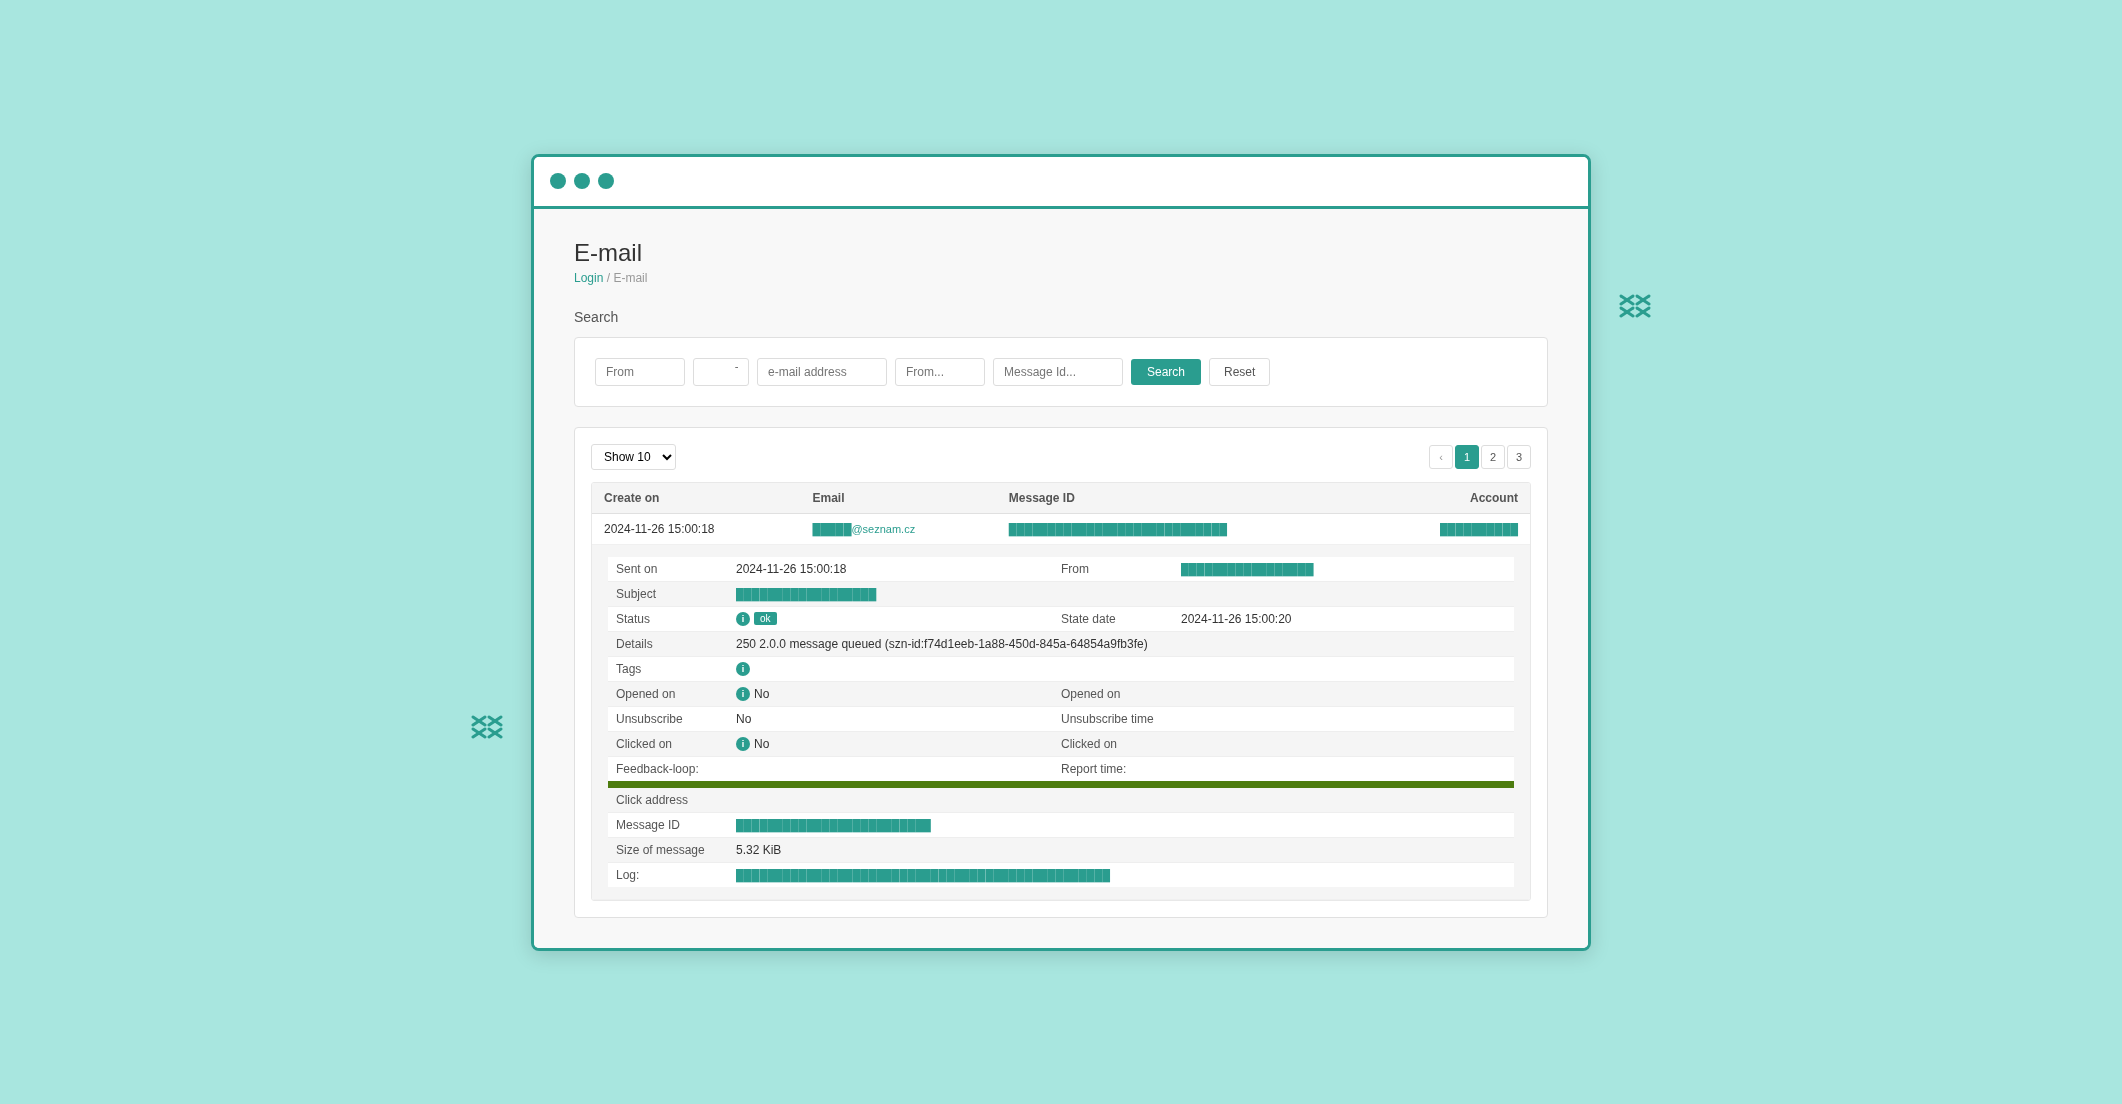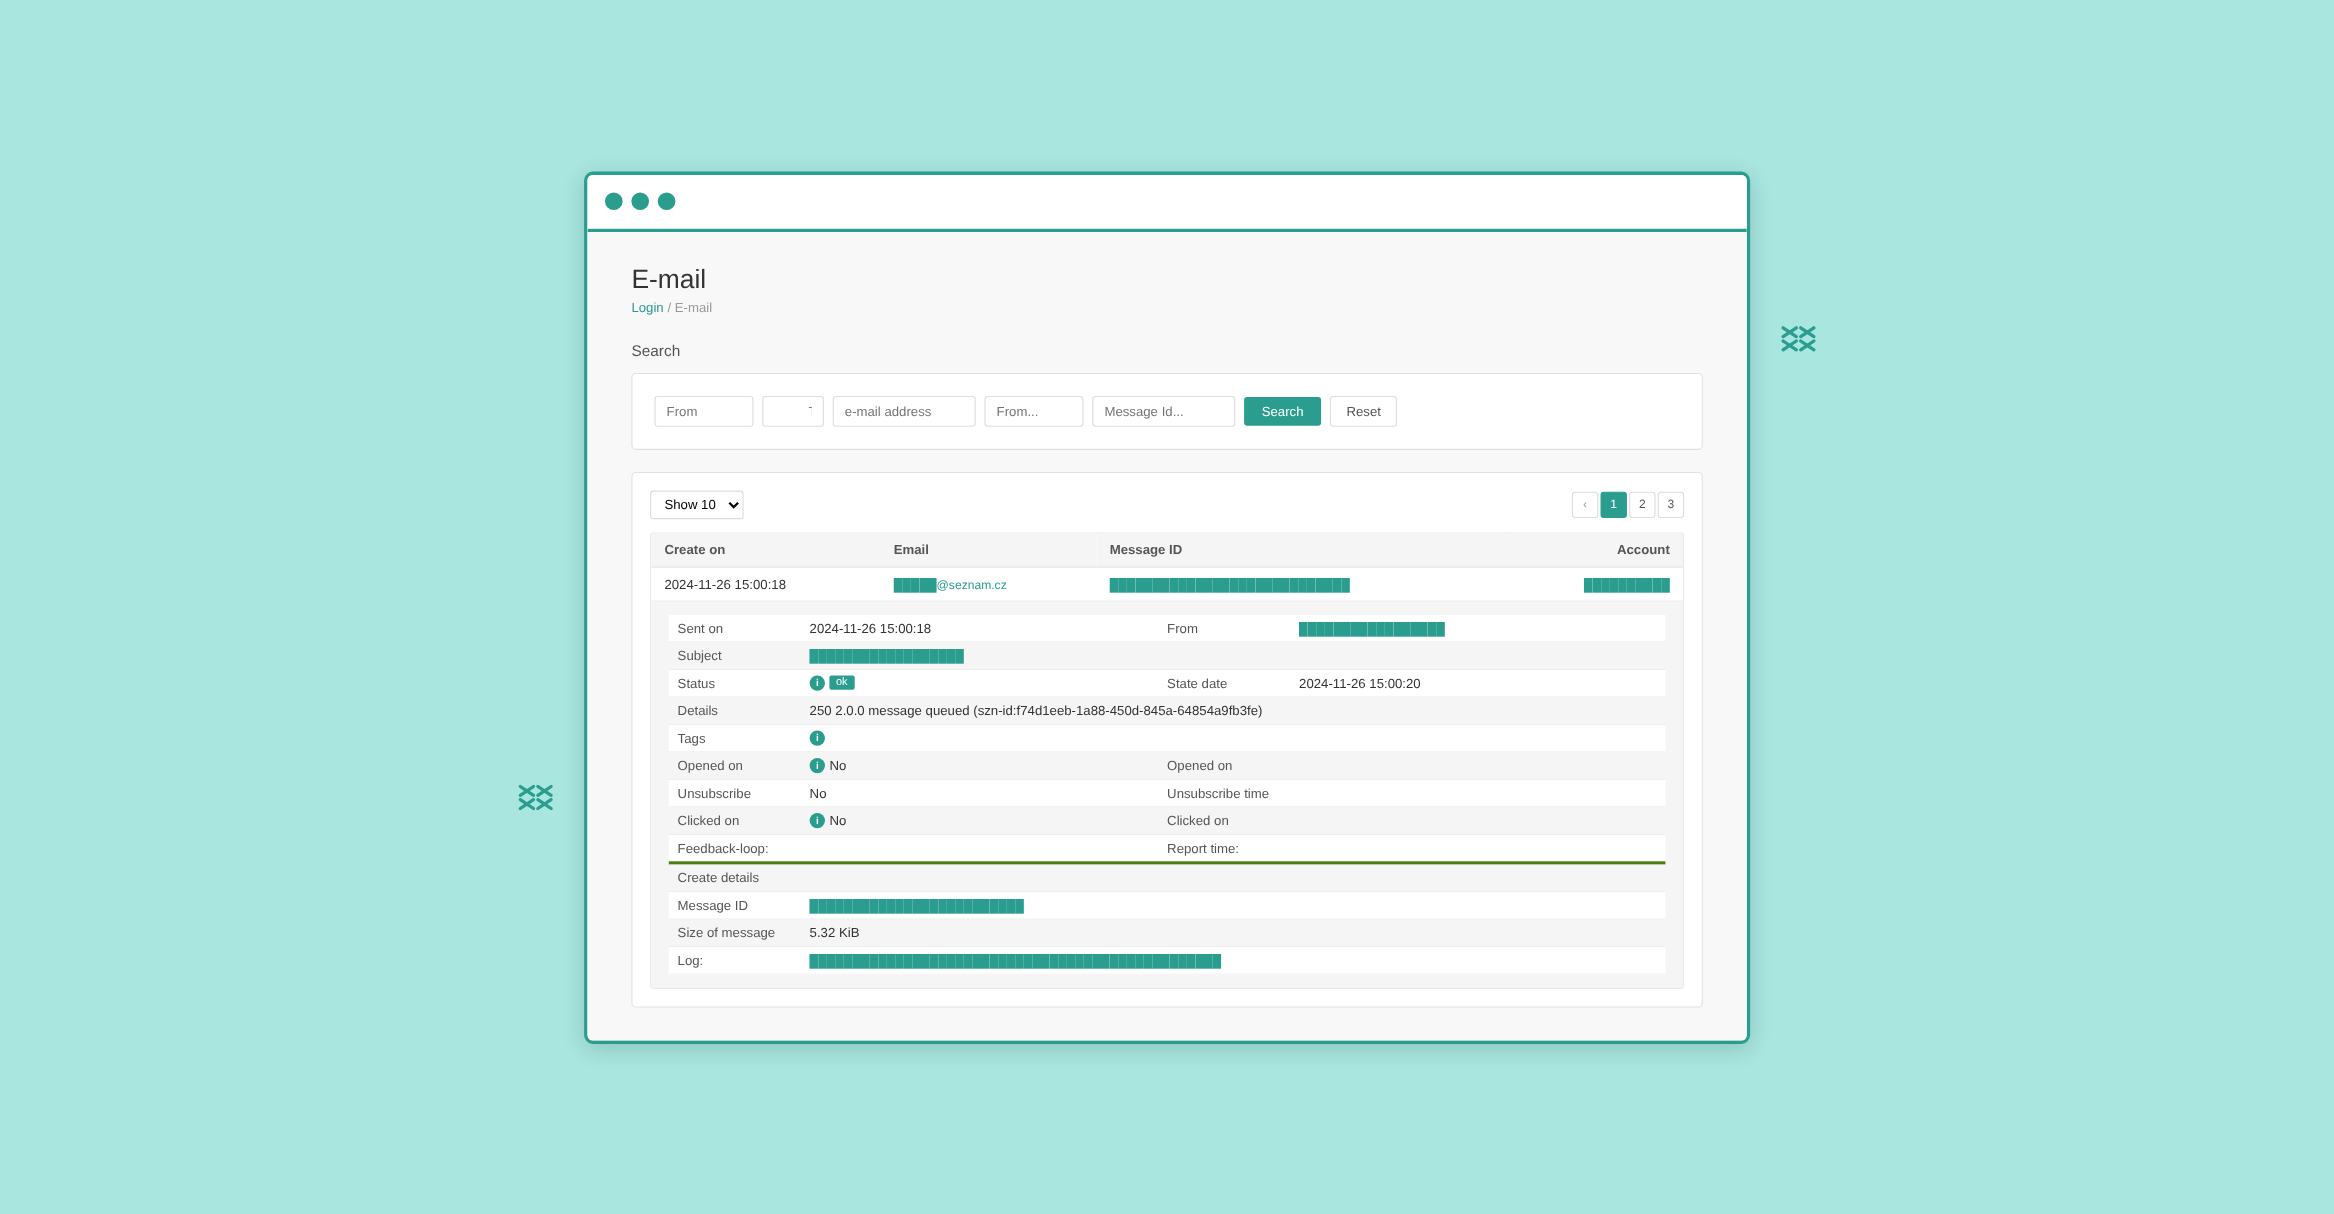--- a/index.html
+++ b/index.html
@@ -431,31 +431,31 @@
                         <span class="detail-label">Clicked on</span>
                         <span class="info-icon">i</span>
                         <span class="detail-value">No</span>
                       </div>
                       <div style="flex:1; display:flex;">
                         <span class="detail-label">Clicked on</span>
                         <span class="detail-value"></span>
                       </div>
                     </div>
 
-                    <div style="display:flex; background: white; padding: 5px 8px; border-bottom: 3px solid #4d7c0f;">
+                    <div style="display:flex; background: white; padding: 5px 8px; border-bottom: 7px solid #4d7c0f;">
                       <div style="flex:1; display:flex;">
                         <span class="detail-label">Feedback-loop:</span>
                       </div>
                       <div style="flex:1; display:flex;">
                         <span class="detail-label">Report time:</span>
                       </div>
                     </div>
 
                     <div style="display:flex; background: #f5f5f5; padding: 5px 8px; border-bottom: 1px solid #eee;">
-                      <span class="detail-label">Create details</span>
+                      <span class="detail-label">Click address</span>
                     </div>
 
                     <div style="display:flex; background: white; padding: 5px 8px; border-bottom: 1px solid #eee;">
                       <span class="detail-label">Message ID</span>
                       <span class="detail-value teal">
                         <a href="#" class="link-teal">█████████████████████████</a>
                       </span>
                     </div>
 
                     <div style="display:flex; background: #f5f5f5; padding: 5px 8px; border-bottom: 1px solid #eee;">

